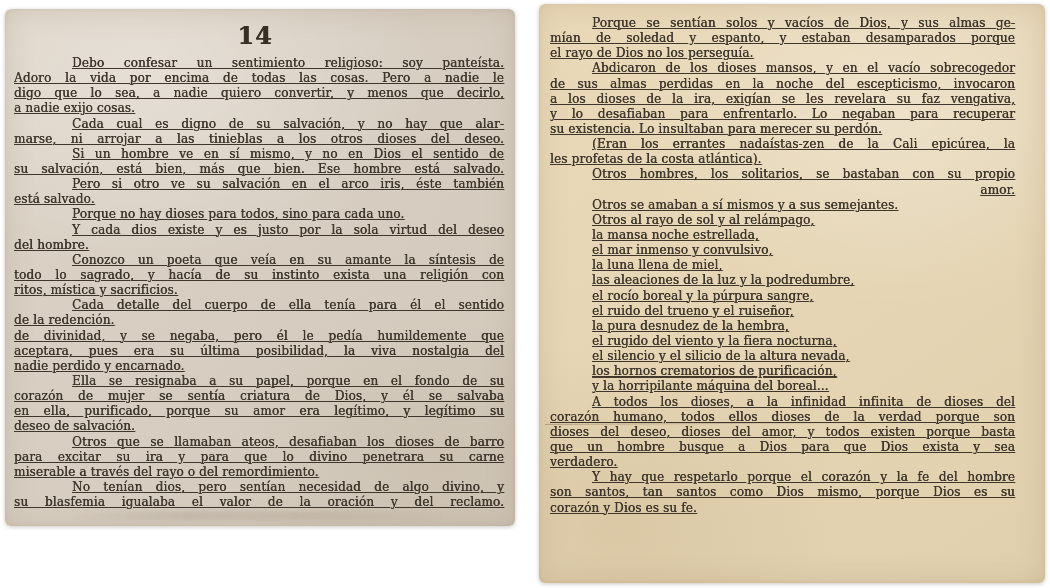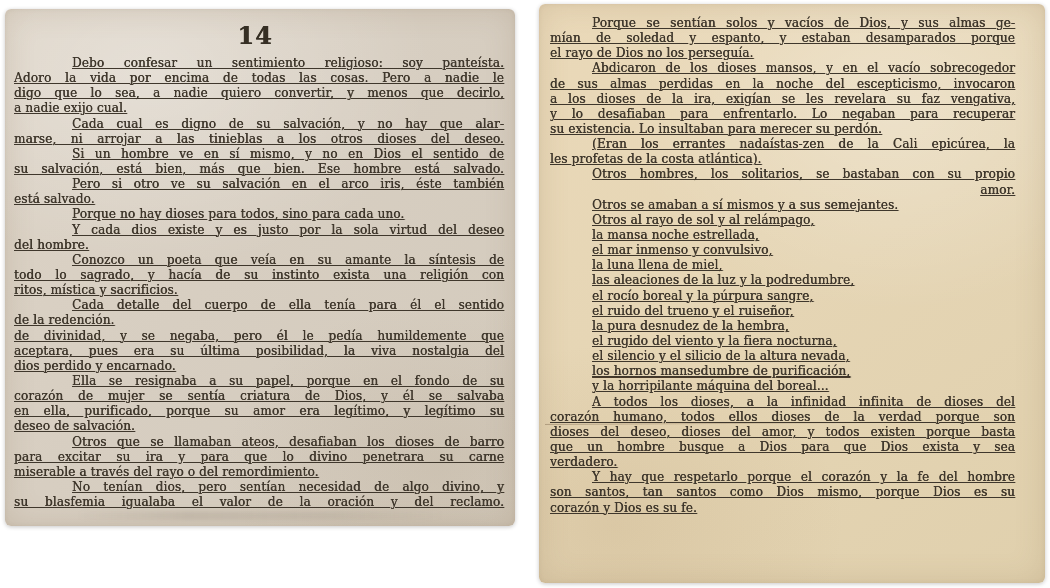--- a/index.html
+++ b/index.html
@@ -100,38 +100,38 @@
 <body>
 
 <div class="canvas">
 
   <div class="page page-left">
     <div class="page-number">14</div>
     <div class="text-block text-left">
         <div class="line s-ji">Debo confesar un sentimiento religioso: soy panteísta.</div>
         <div class="line s-j">Adoro la vida por encima de todas las cosas. Pero a nadie le</div>
         <div class="line s-j">digo que lo sea, a nadie quiero convertir, y menos que decirlo,</div>
-        <div class="line s-l">a nadie exijo cual.</div>
+        <div class="line s-l">a nadie exijo cosas.</div>
         <div class="line s-ji">Cada cual es digno de su salvación, y no hay que alar-</div>
         <div class="line s-j">marse, ni arrojar a las tinieblas a los otros dioses del deseo.</div>
         <div class="line s-ji">Si un hombre ve en sí mismo, y no en Dios el sentido de</div>
         <div class="line s-j">su salvación, está bien, más que bien. Ese hombre está salvado.</div>
         <div class="line s-ji">Pero si otro ve su salvación en el arco iris, éste también</div>
         <div class="line s-l">está salvado.</div>
         <div class="line s-li">Porque no hay dioses para todos, sino para cada uno.</div>
         <div class="line s-ji">Y cada dios existe y es justo por la sola virtud del deseo</div>
         <div class="line s-l">del hombre.</div>
         <div class="line s-ji">Conozco un poeta que veía en su amante la síntesis de</div>
         <div class="line s-j">todo lo sagrado, y hacía de su instinto exista una religión con</div>
         <div class="line s-l">ritos, mística y sacrificios.</div>
         <div class="line s-ji">Cada detalle del cuerpo de ella tenía para él el sentido</div>
         <div class="line s-l">de la redención.</div>
         <div class="line s-j">de divinidad, y se negaba, pero él le pedía humildemente que</div>
         <div class="line s-j">aceptara, pues era su última posibilidad, la viva nostalgia del</div>
-        <div class="line s-l">dios perdido y encarnado.</div>
+        <div class="line s-l">nadie perdido y encarnado.</div>
         <div class="line s-ji">Ella se resignaba a su papel, porque en el fondo de su</div>
         <div class="line s-j">corazón de mujer se sentía criatura de Dios, y él se salvaba</div>
         <div class="line s-j">en ella, purificado, porque su amor era legítimo, y legítimo su</div>
         <div class="line s-l">deseo de salvación.</div>
         <div class="line s-ji">Otros que se llamaban ateos, desafiaban los dioses de barro</div>
         <div class="line s-j">para excitar su ira y para que lo divino penetrara su carne</div>
         <div class="line s-l">miserable a través del rayo o del remordimiento.</div>
         <div class="line s-ji">No tenían dios, pero sentían necesidad de algo divino, y</div>
         <div class="line s-j">su blasfemia igualaba el valor de la oración y del reclamo.</div>
       </div>
@@ -157,21 +157,21 @@
         <div class="line s-li">Otros al rayo de sol y al relámpago,</div>
         <div class="line s-li">la mansa noche estrellada,</div>
         <div class="line s-li">el mar inmenso y convulsivo,</div>
         <div class="line s-li">la luna llena de miel,</div>
         <div class="line s-li">las aleaciones de la luz y la podredumbre,</div>
         <div class="line s-li">el rocío boreal y la púrpura sangre,</div>
         <div class="line s-li">el ruido del trueno y el ruiseñor,</div>
         <div class="line s-li">la pura desnudez de la hembra,</div>
         <div class="line s-li">el rugido del viento y la fiera nocturna,</div>
         <div class="line s-li">el silencio y el silicio de la altura nevada,</div>
-        <div class="line s-li u">los hornos mansedumbre de purificación,</div>
+        <div class="line s-li u">los hornos crematorios de purificación,</div>
         <div class="line s-li">y la horripilante máquina del boreal...</div>
         <div class="line s-ji">A todos los dioses, a la infinidad infinita de dioses del</div>
         <div class="line s-j">corazón humano, todos ellos dioses de la verdad porque son</div>
         <div class="line s-j">dioses del deseo, dioses del amor, y todos existen porque basta</div>
         <div class="line s-j">que un hombre busque a Dios para que Dios exista y sea</div>
         <div class="line s-l">verdadero.</div>
         <div class="line s-ji">Y hay que respetarlo porque el corazón y la fe del hombre</div>
         <div class="line s-j">son santos, tan santos como Dios mismo, porque Dios es su</div>
         <div class="line s-l">corazón y Dios es su fe.</div>
       </div>

